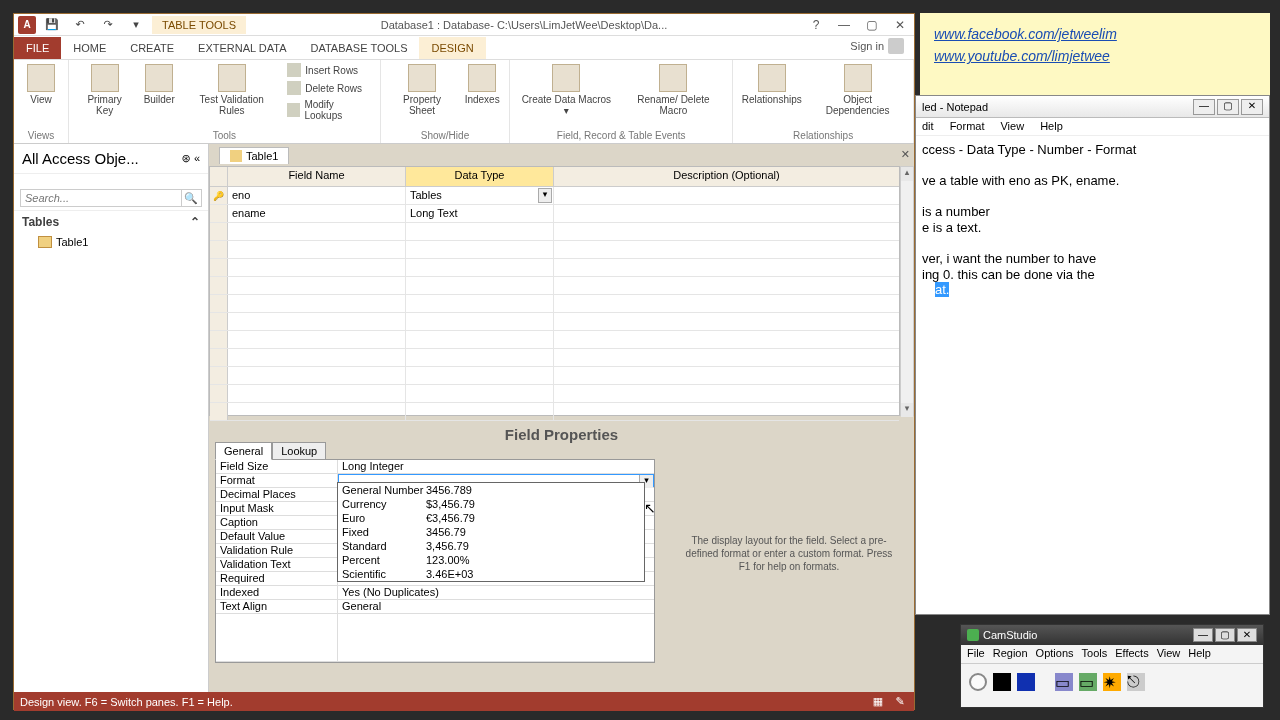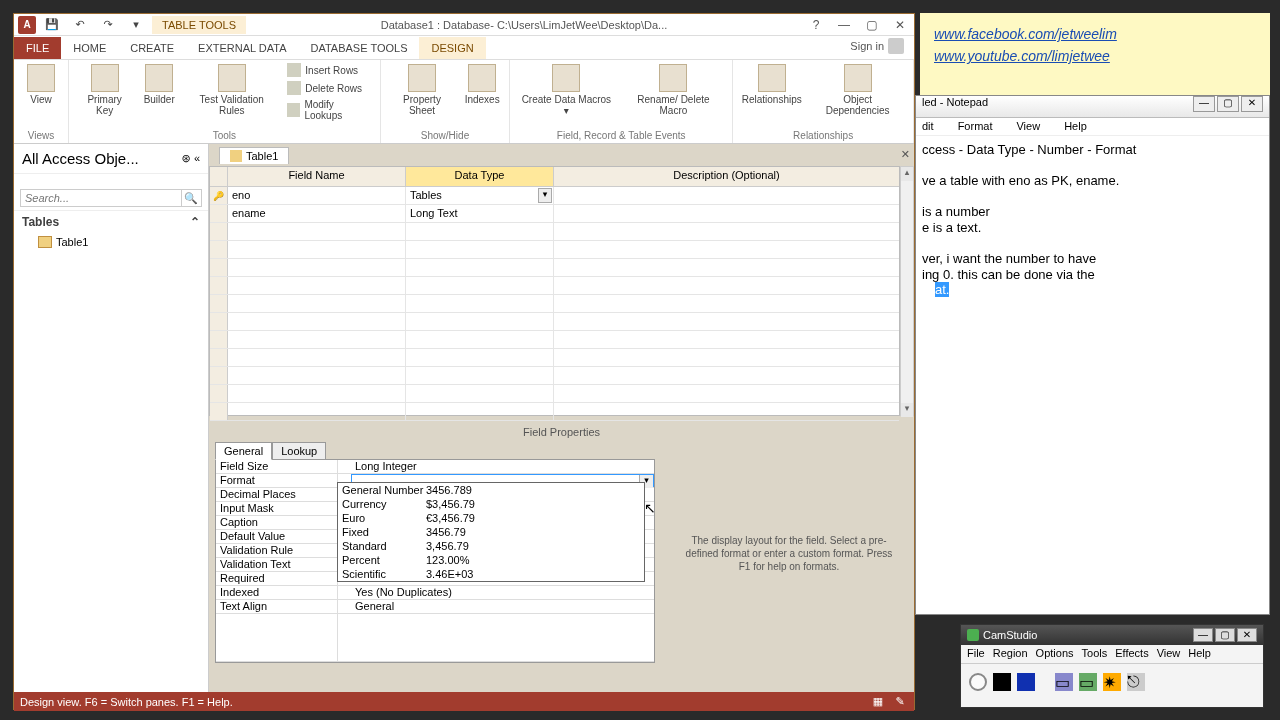--- a/index.html
+++ b/index.html
@@ -56,50 +56,50 @@
 .dg-head .c3 { flex:1; text-align:center; padding-top:2px; }
 .dg-row { display:flex; height:18px; border-bottom:1px solid #e5e5e5; font-size:11px; }
 .dg-row .c0 { width:18px; border-right:1px solid #ccc; background:#f3ede1; display:flex; align-items:center; justify-content:center; }
 .dg-row .c1 { width:178px; border-right:1px solid #e5e5e5; padding:2px 4px; }
 .dg-row .c2 { width:148px; border-right:1px solid #e5e5e5; padding:2px 4px; position:relative; }
 .dg-row .c2 .dd { position:absolute; right:1px; top:1px; width:14px; height:15px; background:#eee; border:1px solid #aaa; font-size:9px; text-align:center; }
 .dg-row .c3 { flex:1; padding:2px 4px; }
 .vsb { position:absolute; right:0; top:22px; width:14px; height:250px; background:#f0f0f0; border:1px solid #ccc; }
 .vsb .ar { height:14px; text-align:center; font-size:9px; color:#666; background:#e8e8e8; }
 
-.fp-label { position:absolute; left:0; right:0; top:280px; text-align:center; font-size:11px; color:#555; background:#dcd6c8; padding:2px; }
+.fp-label { position:absolute; left:0; right:0; top:280px; text-align:center; font-size:15px; color:#555; background:#dcd6c8; padding:2px;font-weight:bold; }
 .fp-box { position:absolute; left:6px; top:298px; width:440px; height:220px; }
 .fp-tabs { display:flex; font-size:11px; }
 .fp-tabs .t { border:1px solid #999; padding:2px 8px; background:#eee; }
 .fp-tabs .t.active { background:#fff; border-bottom-color:#fff; position:relative; z-index:2; }
 .fp-grid { border:1px solid #999; background:#fff; margin-top:-1px; font-size:11px; }
 .fp-r { display:flex; height:14px; border-bottom:1px solid #ddd; }
 .fp-r .l { width:122px; padding:0 4px; border-right:1px solid #ddd; }
-.fp-r .v { flex:1; padding:0 4px; position:relative;margin-left:13px; }
+.fp-r .v { flex:1; padding:0 4px; position:relative; }
 .fp-r.sel .v { border:1px solid #3399ff; }
 .fp-r .ddb { position:absolute; right:0; top:0; width:14px; height:13px; background:#eee; border-left:1px solid #aaa; font-size:9px; text-align:center; }
 .format-dd { position:absolute; left:128px; top:338px; width:308px; background:#fff; border:1px solid #666; font-size:11px; z-index:10; }
 .format-dd .opt { display:flex; padding:1px 4px; }
 .format-dd .opt .n { width:84px; }
 .fp-help { position:absolute; right:20px; top:390px; width:210px; font-size:10px; color:#555; text-align:center; line-height:1.3; }
 
 .status-bar { height:19px; background:#a23c2e; color:#fff; font-size:11px; padding:2px 6px; display:flex; align-items:center; }
 .status-bar .sicons { margin-left:auto; display:flex; gap:6px; }
 .status-bar .sicons span { width:16px; height:14px; display:flex; align-items:center; justify-content:center; }
 
 
 .sticky { position:absolute; left:920px; top:13px; width:350px; height:82px; background:#fef9c3; padding:10px 14px; font-size:14px; font-style:italic; }
 .sticky a { color:#1a4db3; text-decoration:underline; display:block; line-height:1.6; }
 
 
 .notepad { position:absolute; left:915px; top:95px; width:355px; height:520px; background:#fff; border:1px solid #888; }
-.np-title { height:22px; background:linear-gradient(#fff,#e8e8e8); border-bottom:1px solid #bbb; display:flex; padding:0 6px; font-size:11px; }
+.np-title { height:22px; background:linear-gradient(#fff,#e8e8e8); border-bottom:1px solid #bbb; display:flex; align-items:center; padding:0 6px; font-size:11px; }
 .np-title .ctrls { margin-left:auto; display:flex; }
 .np-title .ctrls span { width:22px; height:16px; border:1px solid #999; background:#eee; margin-left:2px; font-size:10px; text-align:center; }
-.np-menu { height:18px; display:flex; gap:24px; padding:2px 6px; font-size:11px; border-bottom:1px solid #eee; }
+.np-menu { height:18px; display:flex; gap:16px; padding:2px 6px; font-size:11px; border-bottom:1px solid #eee; }
 .np-body { padding:6px; font-family:Consolas,monospace; font-size:13px; line-height:1.2; white-space:pre; overflow:hidden; }
 .np-body .hl { background:#3399ff; color:#fff;margin-left:13px; }
 
 
 .cam { position:absolute; left:960px; top:624px; width:304px; height:84px; background:#f4f4f4; border:1px solid #333; }
 .cam-title { height:20px; background:linear-gradient(#555,#333); color:#fff; font-size:11px; display:flex; align-items:center; padding:0 6px; }
 .cam-title .ci { width:12px; height:12px; background:#4caf50; border-radius:2px; margin-right:4px; }
 .cam-title .ctrls { margin-left:auto; display:flex; }
 .cam-title .ctrls span { width:20px; height:14px; background:#ddd; border:1px solid #888; margin-left:2px; font-size:10px; text-align:center; color:#000; }
 .cam-menu { height:18px; display:flex; gap:8px; padding:2px 6px; font-size:11px; background:#f4f4f4; }

